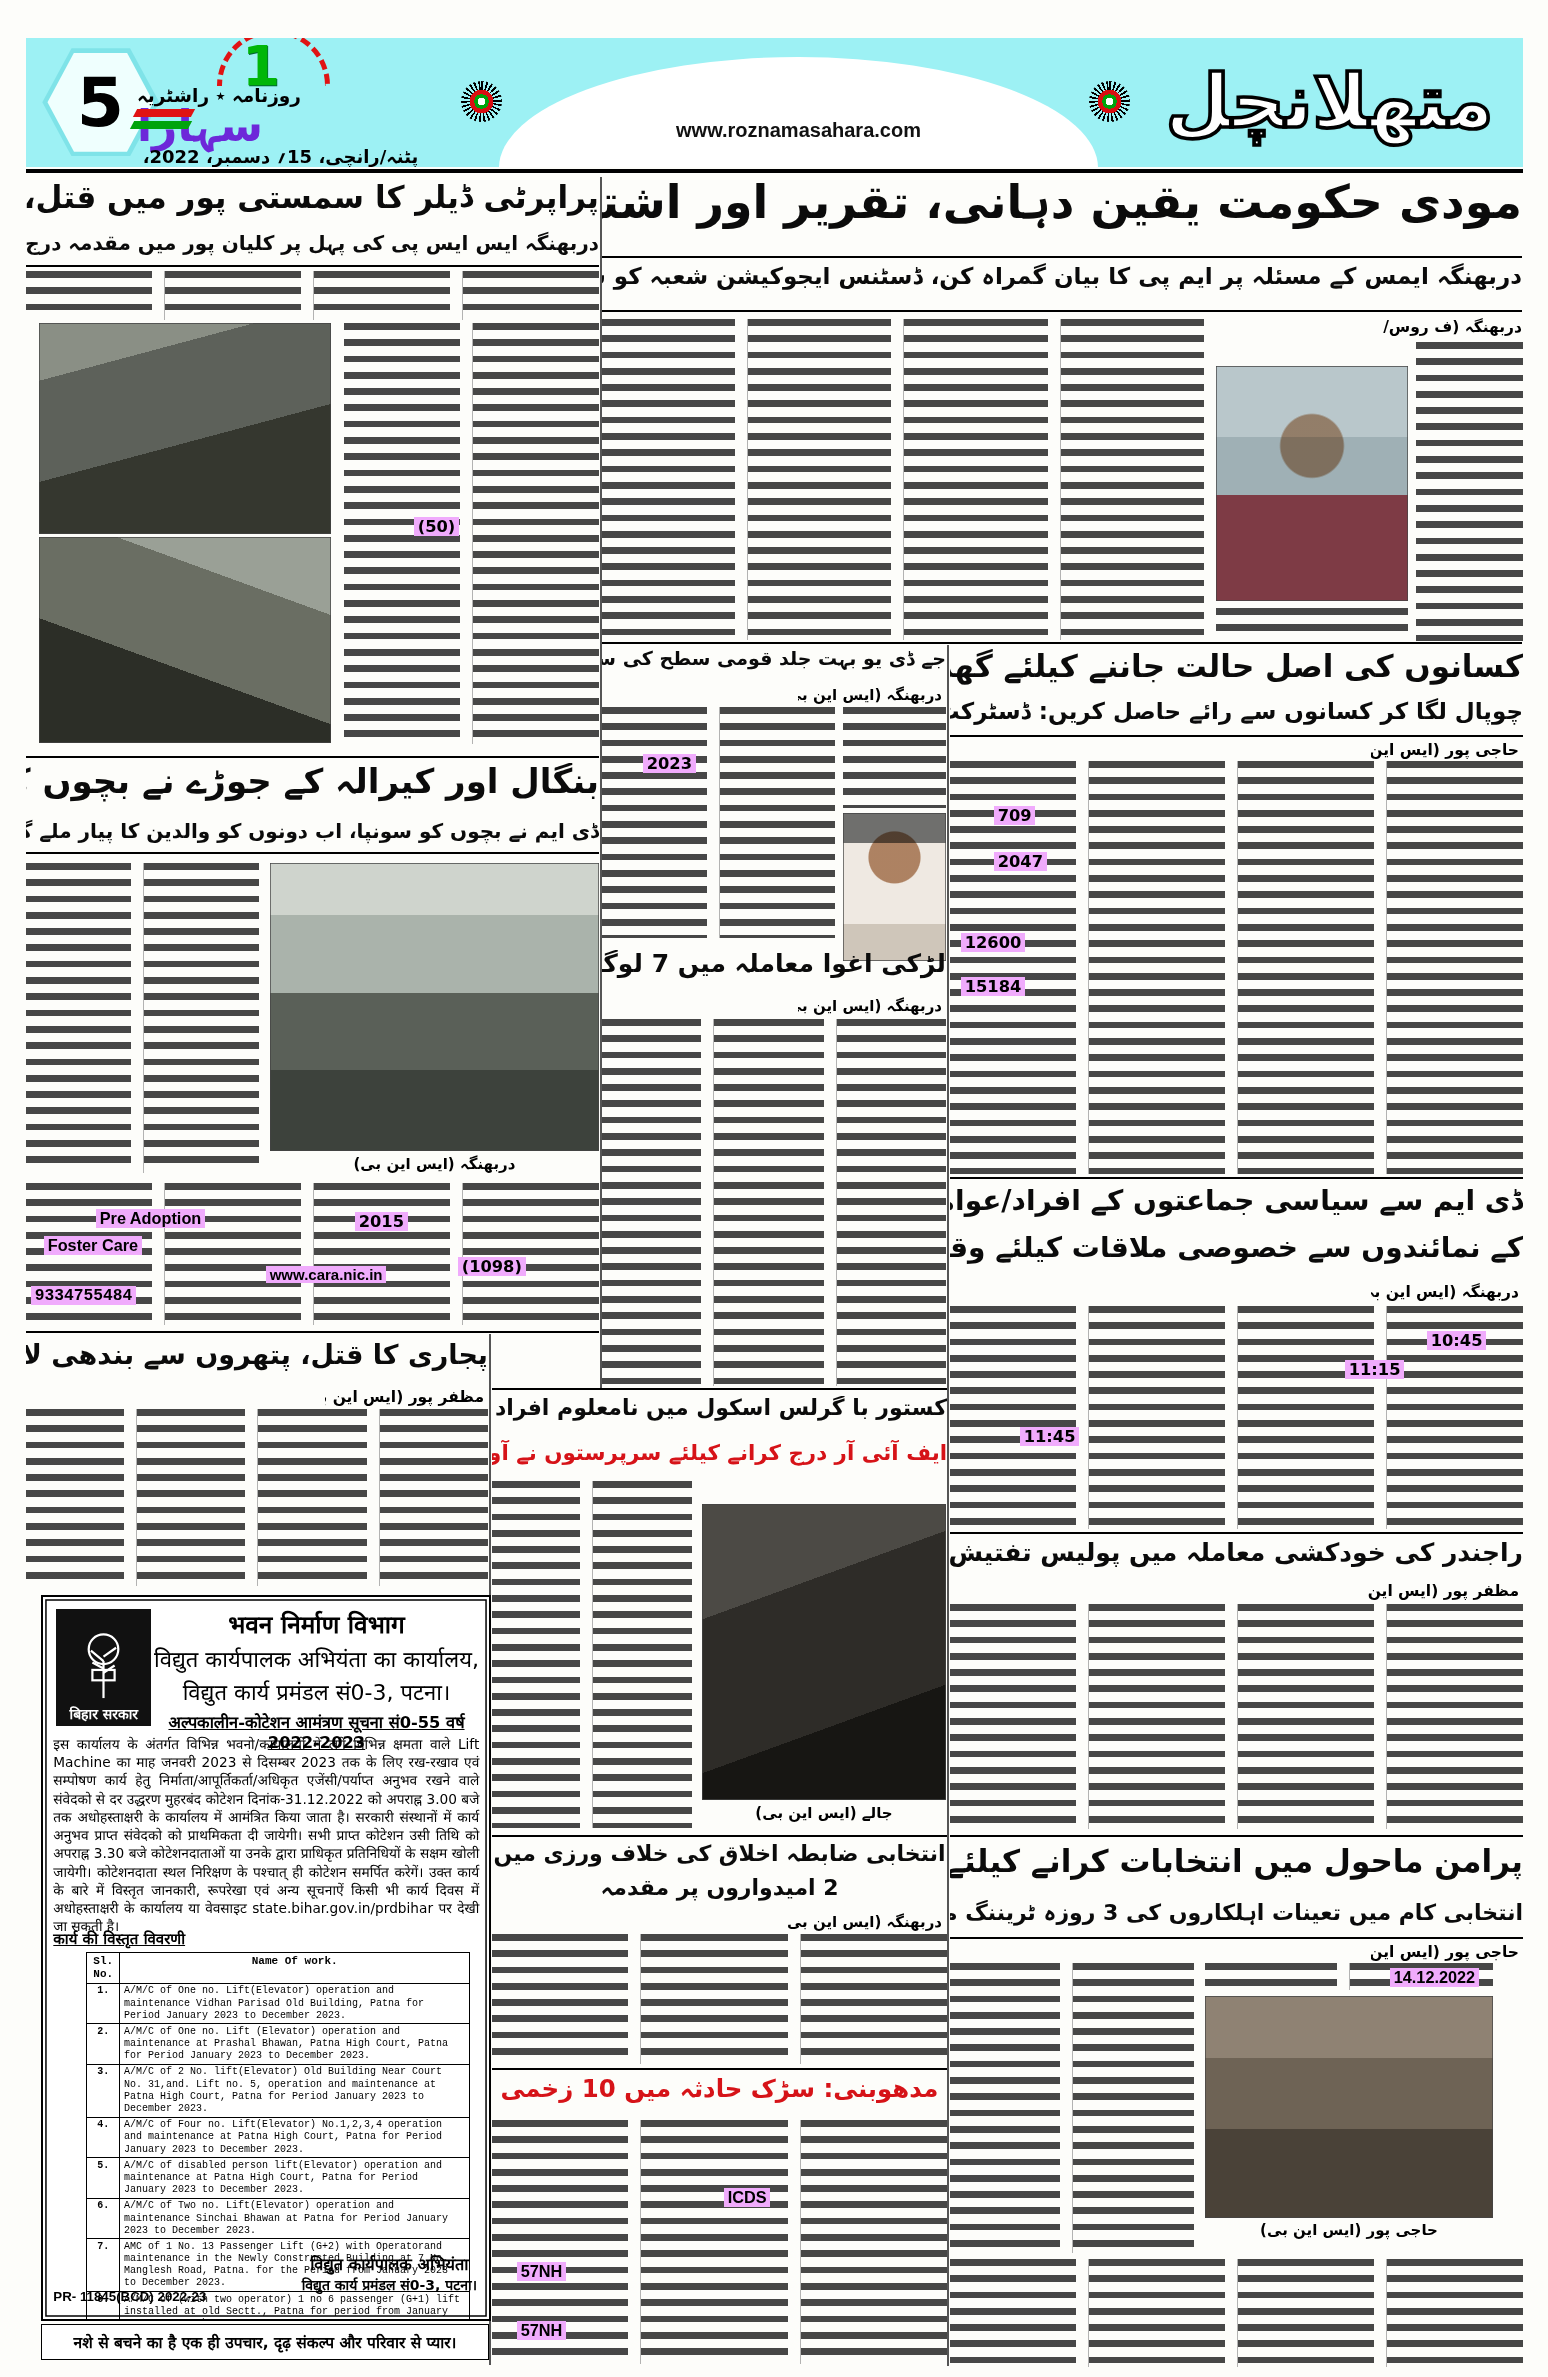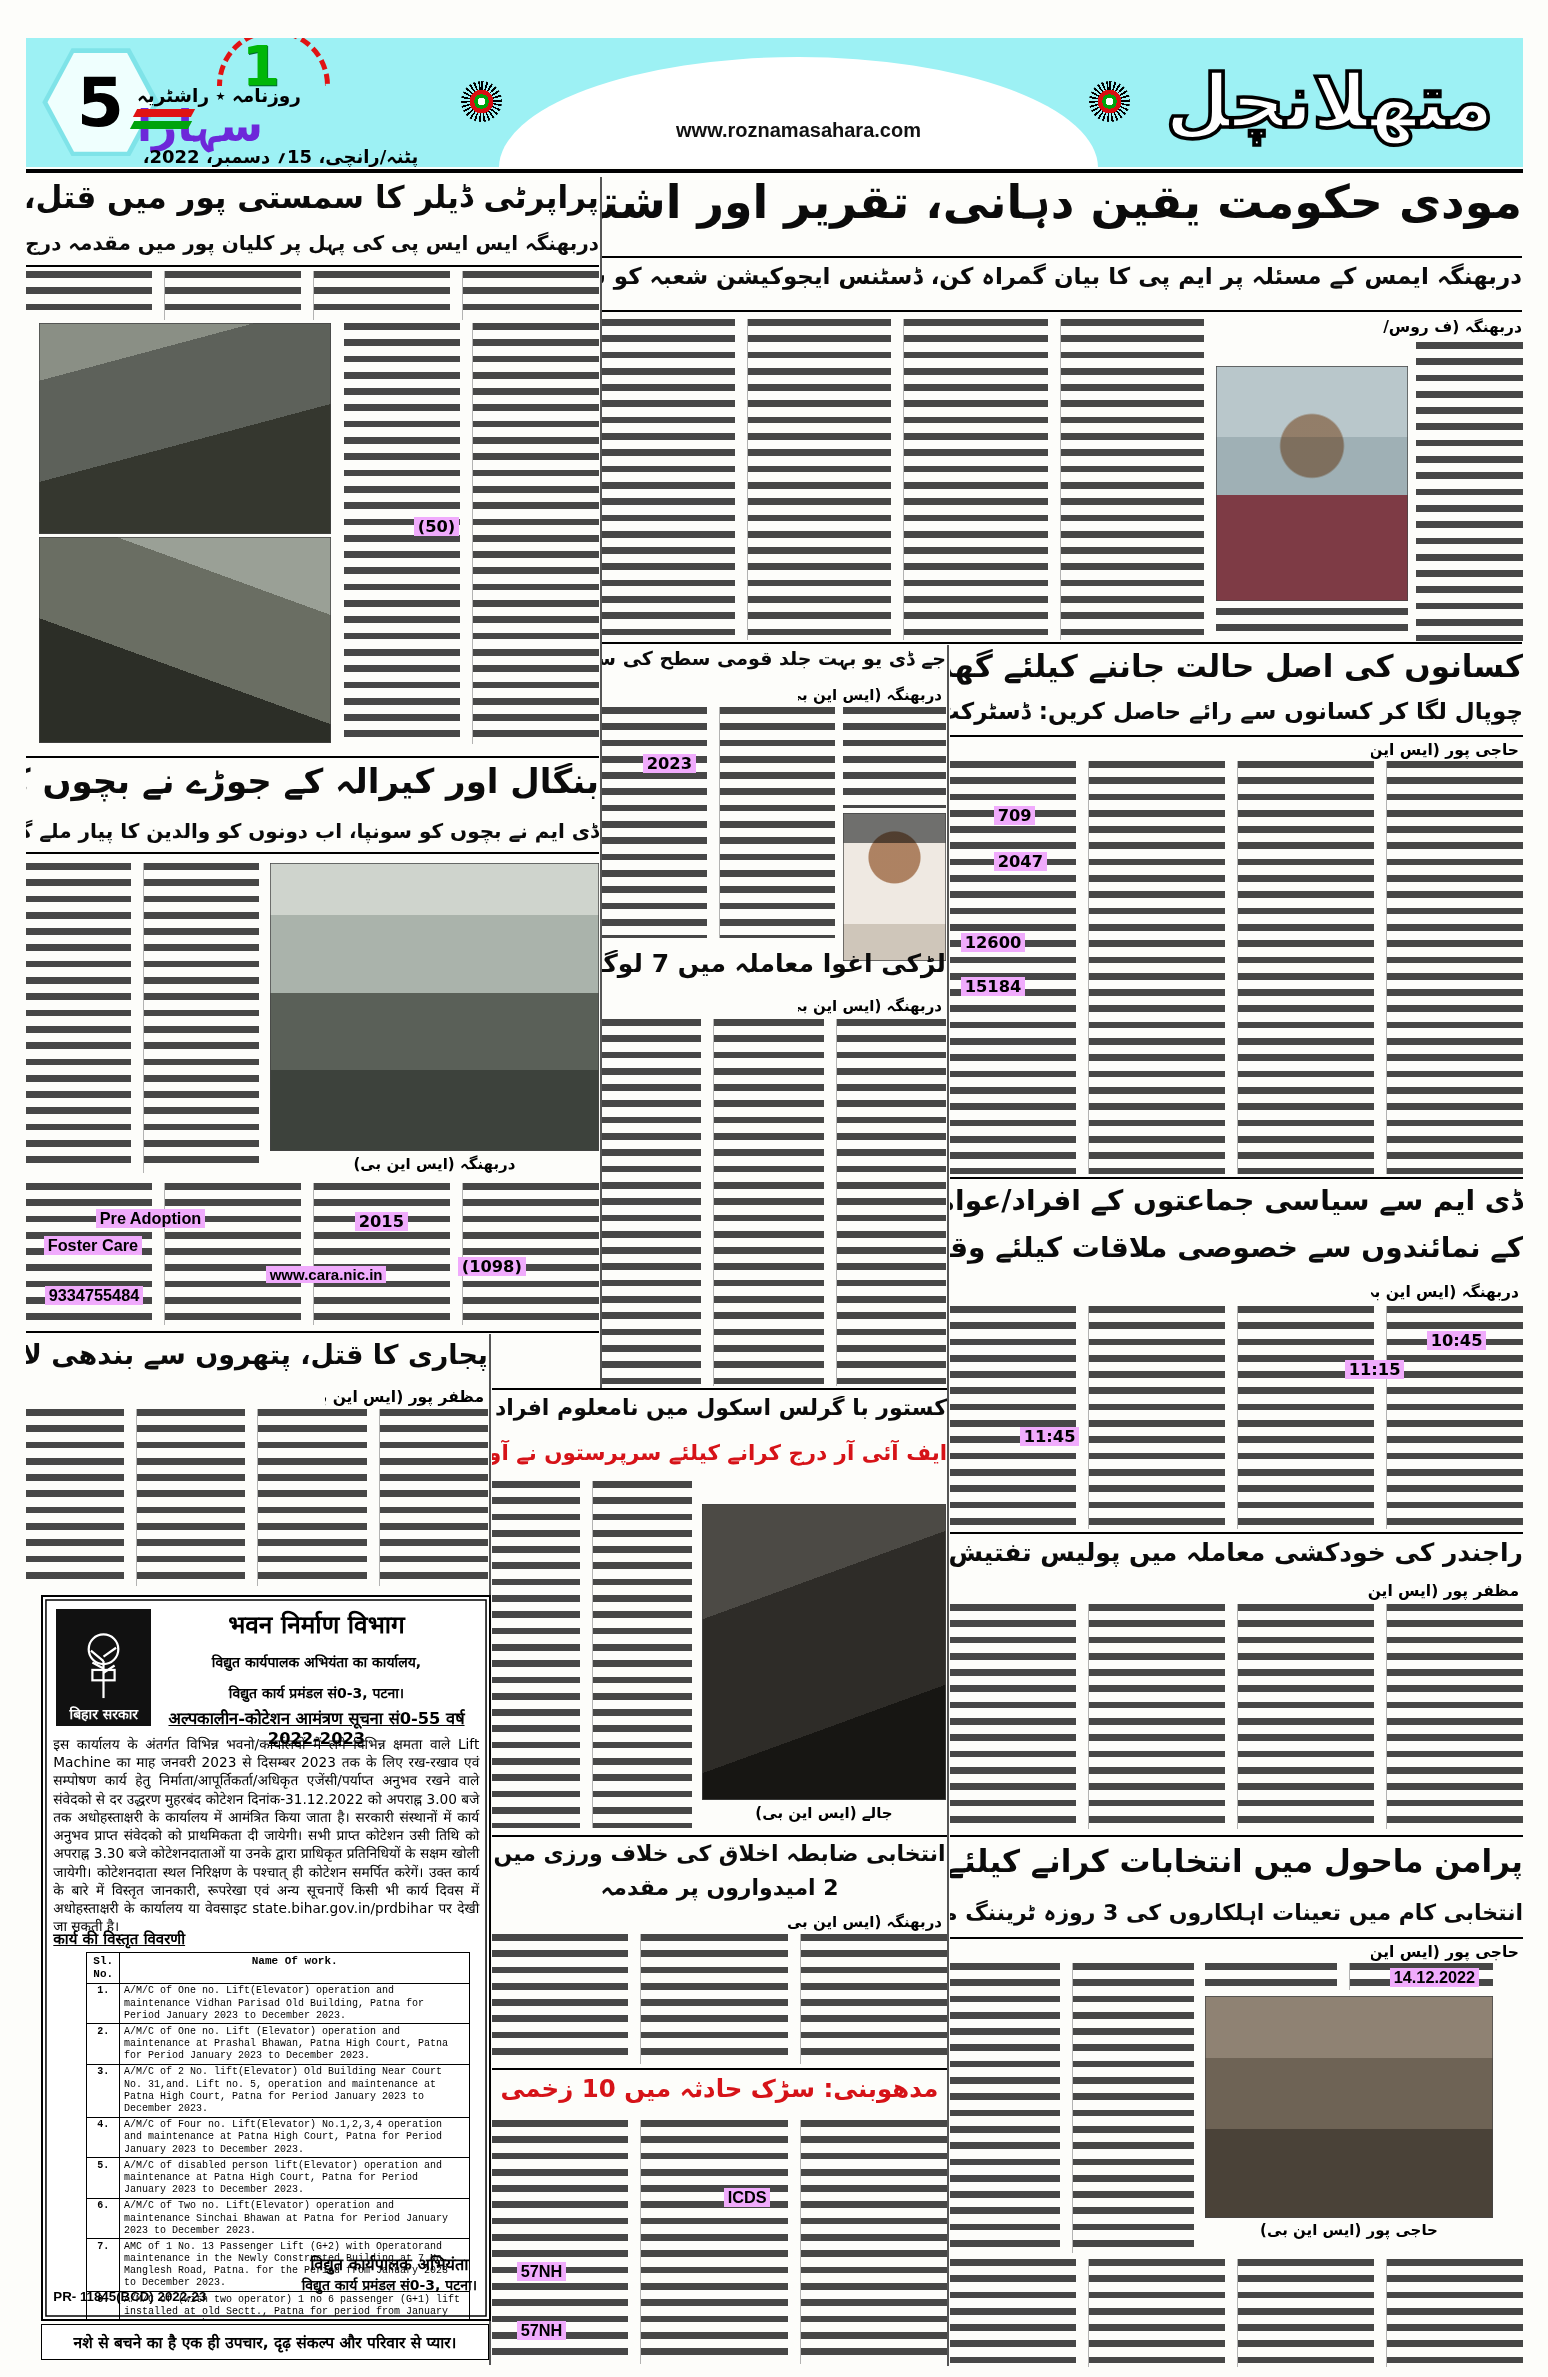--- a/index.html
+++ b/index.html
@@ -56,21 +56,21 @@
   .date-line{position:absolute;left:81px;top:108px;width:347px;text-align:center;direction:rtl;
              font-weight:bold;font-size:18px;color:#000;}
   
   .tender{position:absolute;left:41px;top:1595px;width:446px;height:722px;background:#fff;
           border:2.2px solid #000;box-shadow:0 0 0 2.2px #fff inset,0 0 0 3.7px #000 inset;overflow:hidden;}
   .blogo{position:absolute;left:13.3px;top:12px;width:95px;height:117px;background:#111;
          display:flex;flex-direction:column;align-items:center;justify-content:flex-end;}
   .blogo .txt{color:#fff;font-weight:bold;font-size:14px;padding-bottom:3px;}
   .t-head{position:absolute;left:111px;top:10.3px;width:325px;text-align:center;color:#000;}
   .t-dept{font-size:24.4px;font-weight:bold;}
-  .t-off{font-size:14px;font-weight:bold;margin-top:12px;}
+  .t-off{font-size:22px;font-weight:normal;margin-top:3px;}
   .t-title{font-size:16.3px;font-weight:bold;text-decoration:underline;margin-top:4.4px;}
   .t-para{position:absolute;left:10.3px;top:138px;width:426px;font-size:13.7px;line-height:1.33;
           text-align:justify;color:#000;}
   .t-sub{position:absolute;left:10.3px;top:331px;font-size:15px;font-weight:bold;text-decoration:underline;}
   .t-table{position:absolute;left:35px;top:355px;width:384px;border-collapse:collapse;
            font-family:Liberation Mono, monospace;font-size:10px;line-height:1.22;color:#000;margin-left:8px;}
   .t-table th,.t-table td{border:1.5px solid #000;padding:1.5px 3.7px;text-align:left;vertical-align:top;}
   .t-table th{text-align:center;font-size:11px;}
   .t-table td.sl{width:25px;text-align:center;font-weight:bold;}
   .t-sig{position:absolute;right:12px;bottom:25px;text-align:center;font-weight:bold;}
@@ -170,21 +170,21 @@
   <div class="cap ur" style="left:270px;top:1155px;width:329px;">دربھنگہ (ایس این بی)</div>
   <div class="cols" style="left:26px;top:1183px;width:573px;height:142px;">
     <div class="c"></div>
       <div class="c"></div>
     <div class="c"></div>
       <div class="c"></div>
   </div>
   <span class="chip" style="left:96px;top:1209px;font-family:'Liberation Sans',sans-serif;">Pre Adoption</span>
   <span class="chip" style="left:44px;top:1236px;font-family:'Liberation Sans',sans-serif;">Foster Care</span>
   <span class="chip" style="left:266px;top:1266px;font-family:'Liberation Sans',sans-serif;font-size:15px;">www.cara.nic.in</span>
-  <span class="chip" style="left:45px;top:1286px;font-family:Liberation Sans, sans-serif;">9334755484</span>
+  <span class="chip" style="left:31px;top:1286px;font-family:Liberation Mono, monospace;">9334755484</span>
   <span class="chip" style="left:458px;top:1257px;">(1098)</span>
   <span class="chip" style="left:355px;top:1212px;">2015</span>
   <div class="hl" style="left:26px;top:1331px;width:573px;height:2.2px;"></div>
 
   <div class="headline" style="left:26px;top:1340px;width:462px;height:43px;font-size:27px;">پجاری کا قتل، پتھروں سے بندھی لاش پوکھر سے برآمد</div>
   <div class="dateline" style="left:325px;top:1388px;width:159px;text-align:right;">مظفر پور (ایس این بی)</div>
   <div class="cols" style="left:26px;top:1409px;width:462px;height:177px;">
     <div class="c"></div>
       <div class="c"></div>
     <div class="c"></div>

